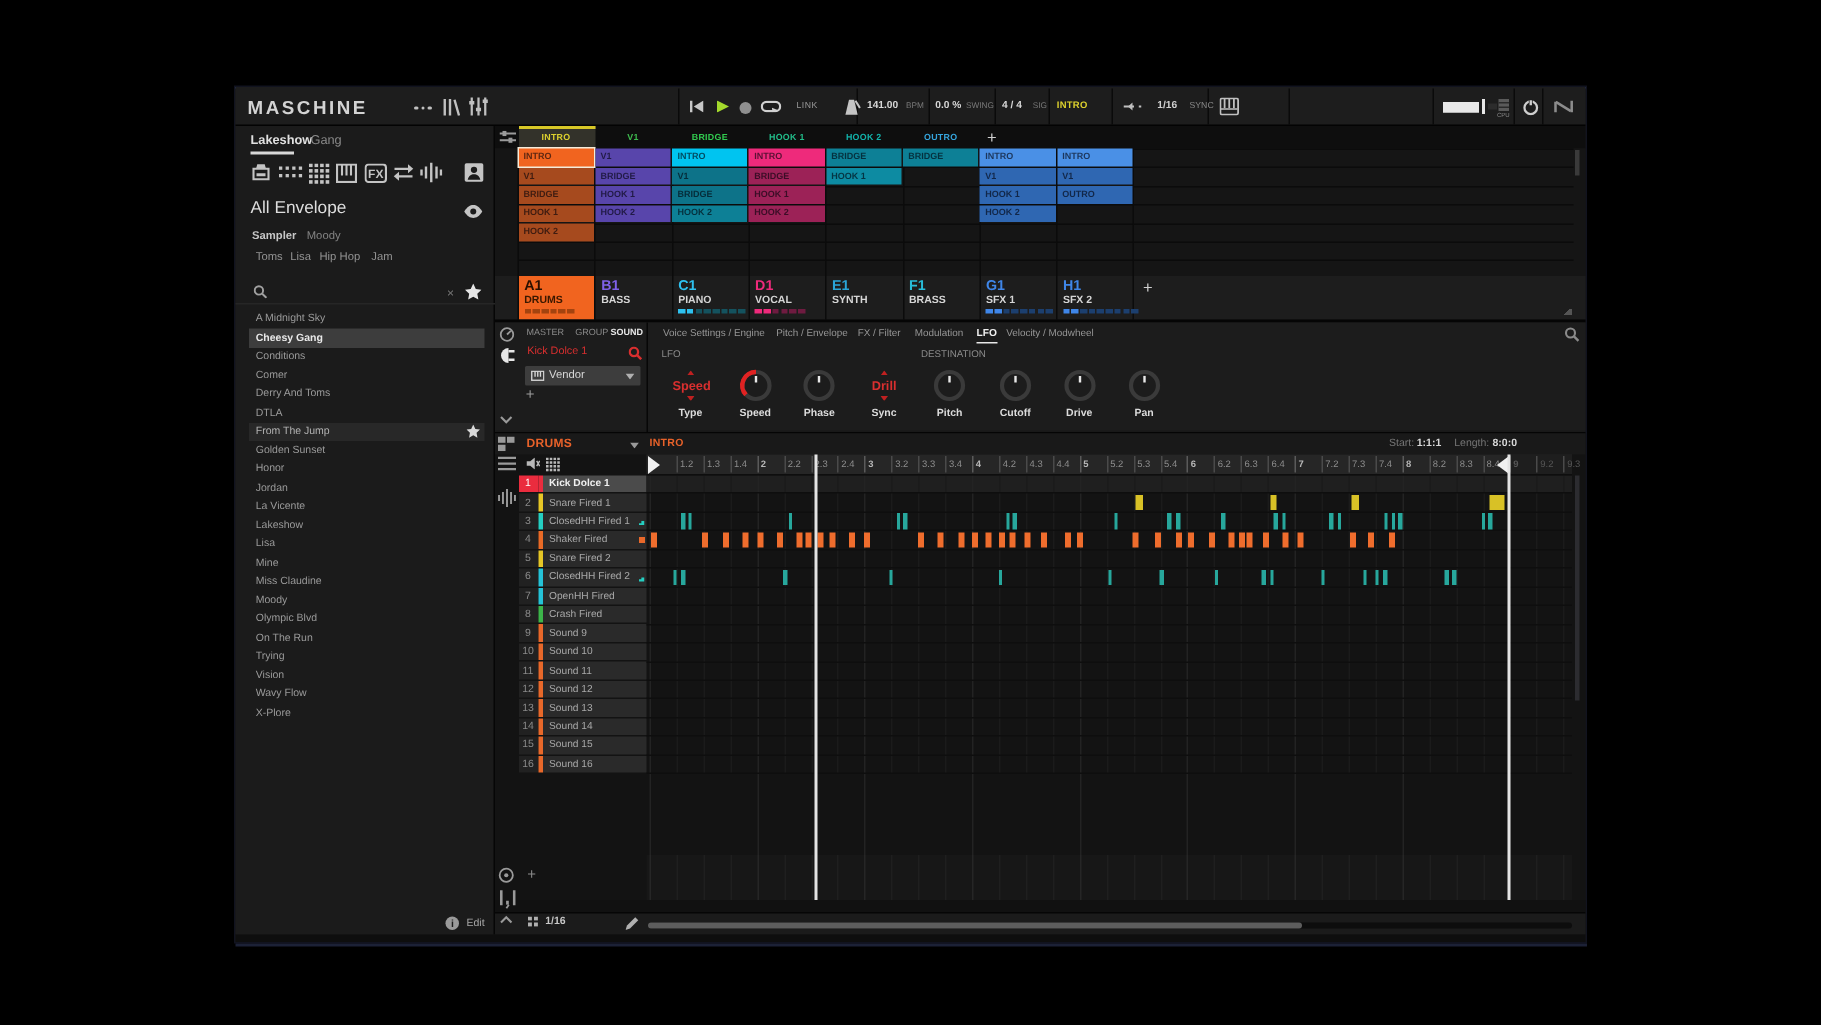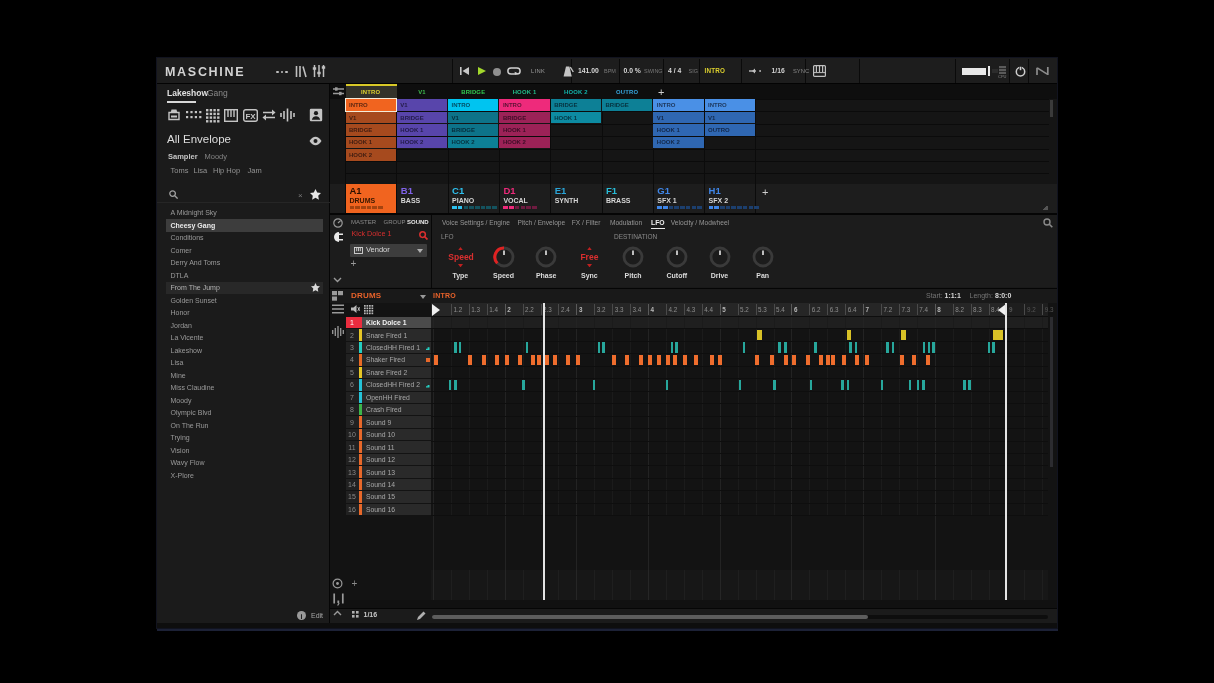--- a/index.html
+++ b/index.html
@@ -399,21 +399,21 @@
     </svg>
 <svg class="abs" style="left:335.5px;top:188px" width="22" height="22" viewBox="0 0 22 22">
       <circle cx="11" cy="11" r="9" fill="none" stroke="#3a3a3a" stroke-width="2.8"></circle>
       <path d="M11 2 A9 9 0 0 0 4.3 17.2" fill="none" stroke="#e02222" stroke-width="3"></path>
       <path d="M11 4.6v4.4" stroke="#e8e8e8" stroke-width="1.6"></path>
     </svg>
 <svg class="abs" style="left:378.2px;top:188px" width="22" height="22" viewBox="0 0 22 22">
       <circle cx="11" cy="11" r="9" fill="none" stroke="#3a3a3a" stroke-width="2.8"></circle>
       <path d="M11 4.6v4.4" stroke="#e8e8e8" stroke-width="1.6"></path>
     </svg>
-<div class="t" style="left:420.4px;top:194.5px;color:#d92f2f;font-size:8.5px;font-weight:700;width:24px;text-align:center">Free</div>
+<div class="t" style="left:420.4px;top:194.5px;color:#d92f2f;font-size:8.5px;font-weight:700;width:24px;text-align:center">Drill</div>
 <svg class="abs" style="left:429.9px;top:189px" width="5" height="3.4" viewBox="0 0 5 3.4">
       <path d="M0 3.4L2.5 0 5 3.4z" fill="#c02020"></path>
     </svg>
 <svg class="abs" style="left:429.9px;top:206px" width="5" height="3.4" viewBox="0 0 5 3.4">
       <path d="M0 0L2.5 3.4 5 0z" fill="#c02020"></path>
     </svg>
 <svg class="abs" style="left:465.1px;top:188px" width="22" height="22" viewBox="0 0 22 22">
       <circle cx="11" cy="11" r="9" fill="none" stroke="#3a3a3a" stroke-width="2.8"></circle>
       <path d="M11 4.6v4.4" stroke="#e8e8e8" stroke-width="1.6"></path>
     </svg>

